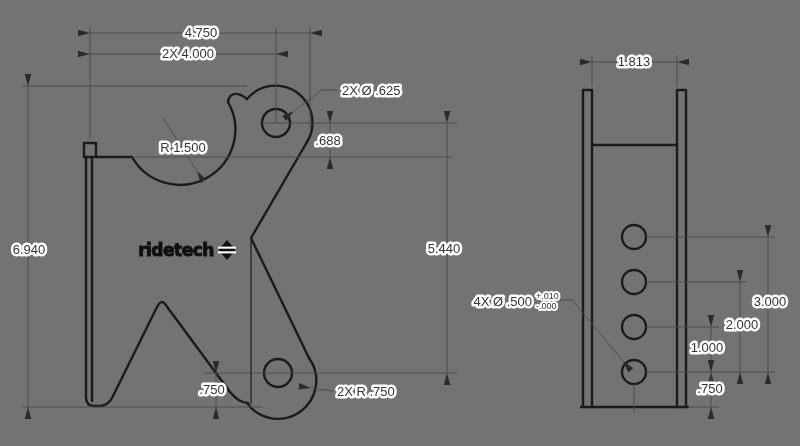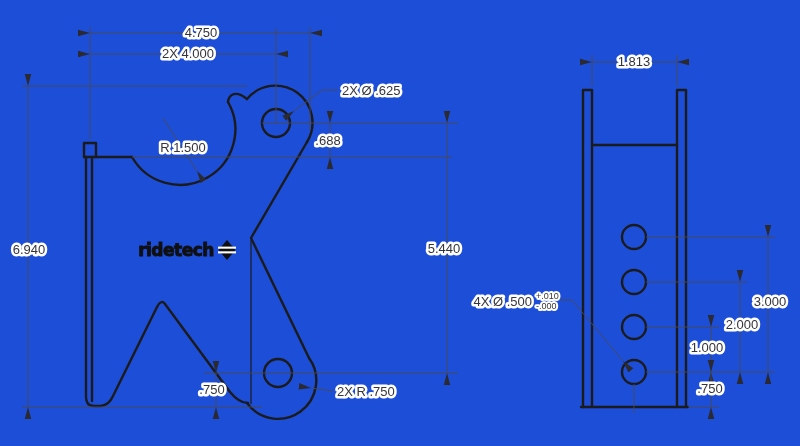--- a/index.html
+++ b/index.html
@@ -1,16 +1,16 @@
 <!DOCTYPE html>
 <html><head>
 <meta charset="utf-8">
 <style>
   html,body{margin:0;padding:0;background:#fff;}
-  .sheet{position:relative;width:800px;height:446px;background:#1d4ed8;overflow:hidden;
+  .sheet{position:relative;width:800px;height:446px;background:#737373;overflow:hidden;
          font-family:"Liberation Sans", sans-serif;}
   svg{display:block;}
   .part{stroke:#1b1b1b;stroke-width:2.4;fill:none;stroke-linecap:round;stroke-linejoin:round;}
   .part-thin{stroke:#1b1b1b;stroke-width:1.2;fill:none;}
   .dimline{stroke:#4a4a52;stroke-width:0.9;fill:none;}
   .dim{font:13px "Liberation Sans", sans-serif;fill:#34343c;stroke:#ffffff;stroke-width:5px;
        paint-order:stroke;stroke-linejoin:round;}
   .dim-sm{font:9px "Liberation Sans", sans-serif;fill:#34343c;stroke:#ffffff;stroke-width:4px;
        paint-order:stroke;stroke-linejoin:round;}
   .logo-text{font:700 17px "DejaVu Sans", "Liberation Sans", sans-serif;fill:#101010;

